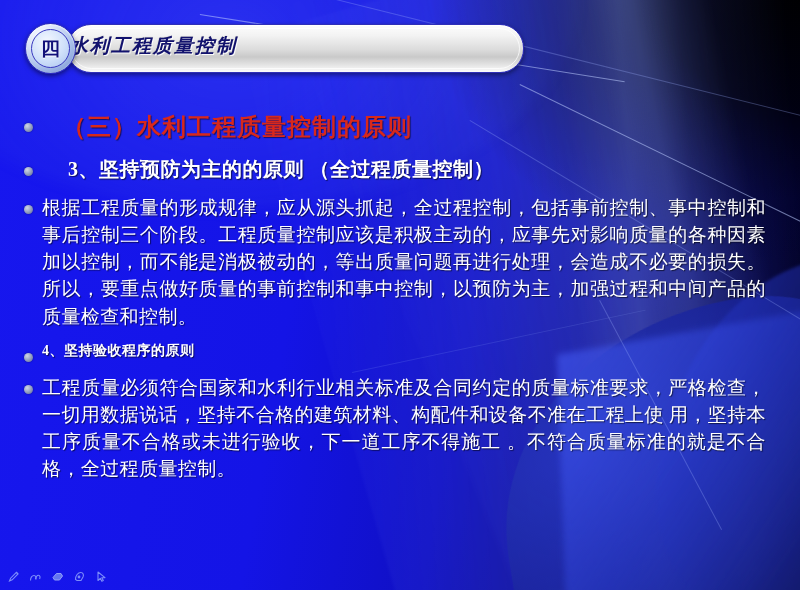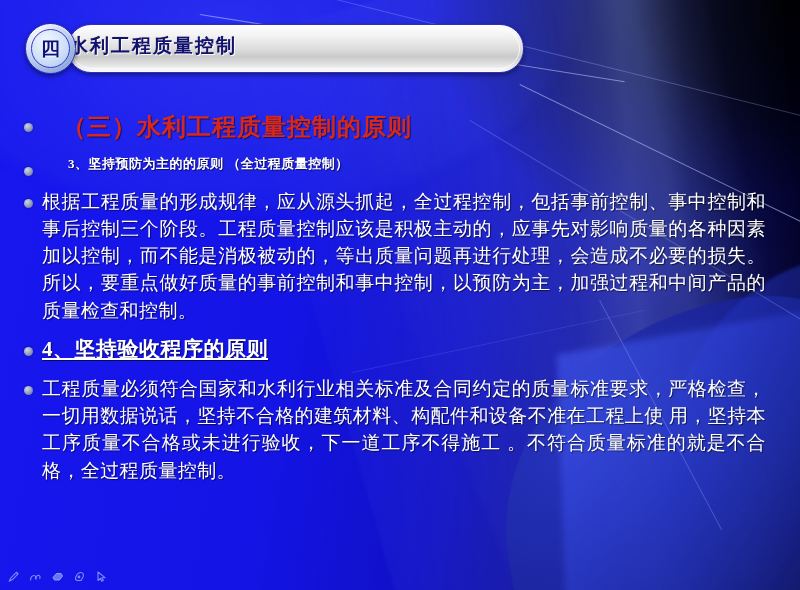--- a/index.html
+++ b/index.html
@@ -66,20 +66,21 @@
   .pill-inner{
     position:absolute;left:3px;top:3px;right:3px;bottom:3px;border-radius:21px;
     border:1px solid rgba(255,255,255,0.75);
   }
   .pill-title{
     position:absolute;left:44px;top:9px;
     font-family:"DejaVu Sans","Liberation Sans",sans-serif;
     font-size:19px;font-weight:bold;color:#12126e;letter-spacing:2px;
     text-shadow:1px 1px 0 rgba(255,255,255,0.9), 0 0 1px rgba(0,0,0,0.4);
     white-space:nowrap;
+    font-style:italic;
   }
   .badge{
     position:absolute;left:0;top:-1px;width:49px;height:49px;border-radius:50%;
     background:radial-gradient(circle at 34% 28%,#ffffff 0%,#e8eefc 22%,#b9ccf0 52%,#8fa9dd 76%,#d7e2f7 100%);
     border:1.6px solid #2f2fb8;
     box-shadow:0 2px 5px rgba(0,0,0,0.5), inset 0 1px 2px rgba(255,255,255,0.9);
     z-index:3;
   }
   .badge-ring{
     position:absolute;left:5px;top:5px;width:37px;height:37px;border-radius:50%;
@@ -102,29 +103,28 @@
     background:radial-gradient(circle at 35% 32%,#cfd6e6 0%,#9aa5c4 45%,#5a6590 100%);
     box-shadow:0 0 2px rgba(0,0,0,0.4);
   }
   .txt{flex:1 1 auto;}
   .h-red{
     font-size:24px;color:#d8281c;font-weight:bold;letter-spacing:1px;
     text-shadow:1px 1px 1px rgba(0,0,0,0.55);
     padding-left:20px;line-height:1.25;
   }
   .h-sub{
-    font-size:13px;color:#ffffff;font-weight:bold;letter-spacing:0.5px;
+    font-size:20px;color:#ffffff;font-weight:bold;letter-spacing:0.5px;
     text-shadow:1px 1px 1px rgba(0,0,0,0.6);
     padding-left:26px;line-height:1.3;
   }
   .h-sub2{
-    font-size:21px;color:#ffffff;font-weight:bold;letter-spacing:0.5px;
+    font-size:14px;color:#ffffff;font-weight:bold;letter-spacing:0.5px;
     text-shadow:1px 1px 1px rgba(0,0,0,0.6);
     line-height:1.3;
-    text-decoration:underline;
   }
   .para{
     font-size:19px;color:#ffffff;line-height:1.43;letter-spacing:0.4px;
     text-shadow:1px 1px 1px rgba(0,0,0,0.6);
     text-align:justify;text-justify:inter-ideograph;
     padding-right:30px;
   }
   .gap-a{margin-top:14px;}
   .gap-b{margin-top:14px;}
   .gap-c{margin-top:12px;}

